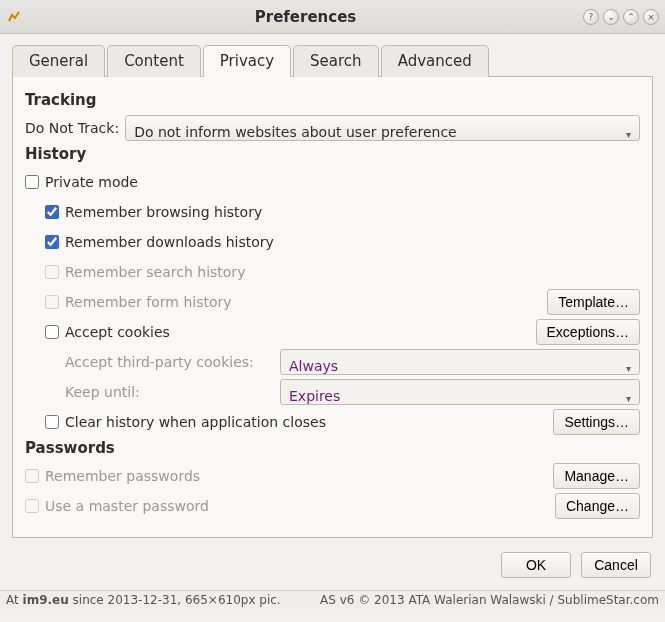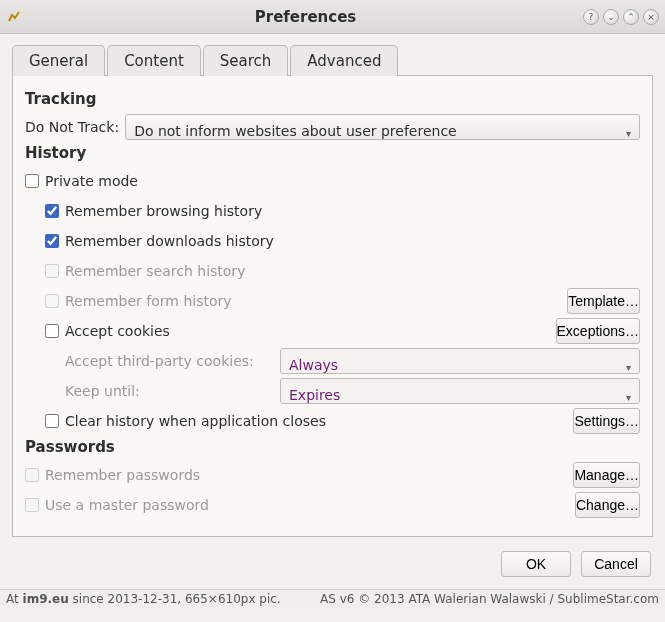--- a/index.html
+++ b/index.html
@@ -110,21 +110,21 @@
   content: "▾";
   position: absolute;
   right: 8px;
   color: #666;
   font-size: 10px;
 }
 .combo.disabled { background: #f3f2ef; color: #701a75; cursor: default; }
 .spacer { flex: 1; }
 .btn {
   height: 26px;
-  padding: 0 0;
+  padding: 0 10px;
   border: 1px solid #bdbab6;
   border-radius: 3px;
   background: linear-gradient(#fbfaf8, #eceae6);
   font-size: 14px;
   cursor: pointer;
   white-space: nowrap;
 }
 .dialog-buttons {
   display: flex;
   justify-content: flex-end;
@@ -158,20 +158,21 @@
     <span class="tb-btn">⌄</span>
     <span class="tb-btn">⌃</span>
     <span class="tb-btn">×</span>
   </div>
 </div>
 
 <div class="content-area">
   <div class="tabbar">
     <div class="tab">General</div>
     <div class="tab">Content</div>
+    <div class="tab active">Privacy</div>
     <div class="tab">Search</div>
     <div class="tab">Advanced</div>
   </div>
 
   <div class="tab-panel">
 
     <div class="section-heading">Tracking</div>
     <div class="row">
       <span class="label">Do Not Track:</span>
       <span style="width:6px"></span>

